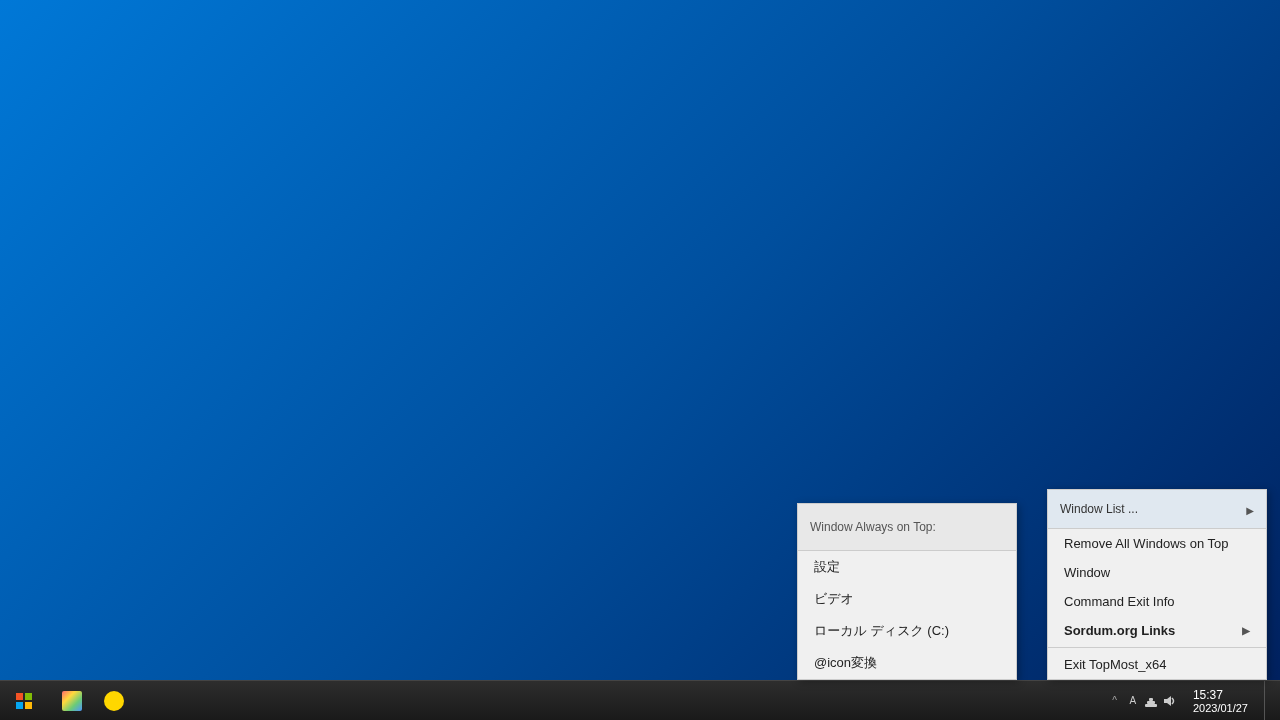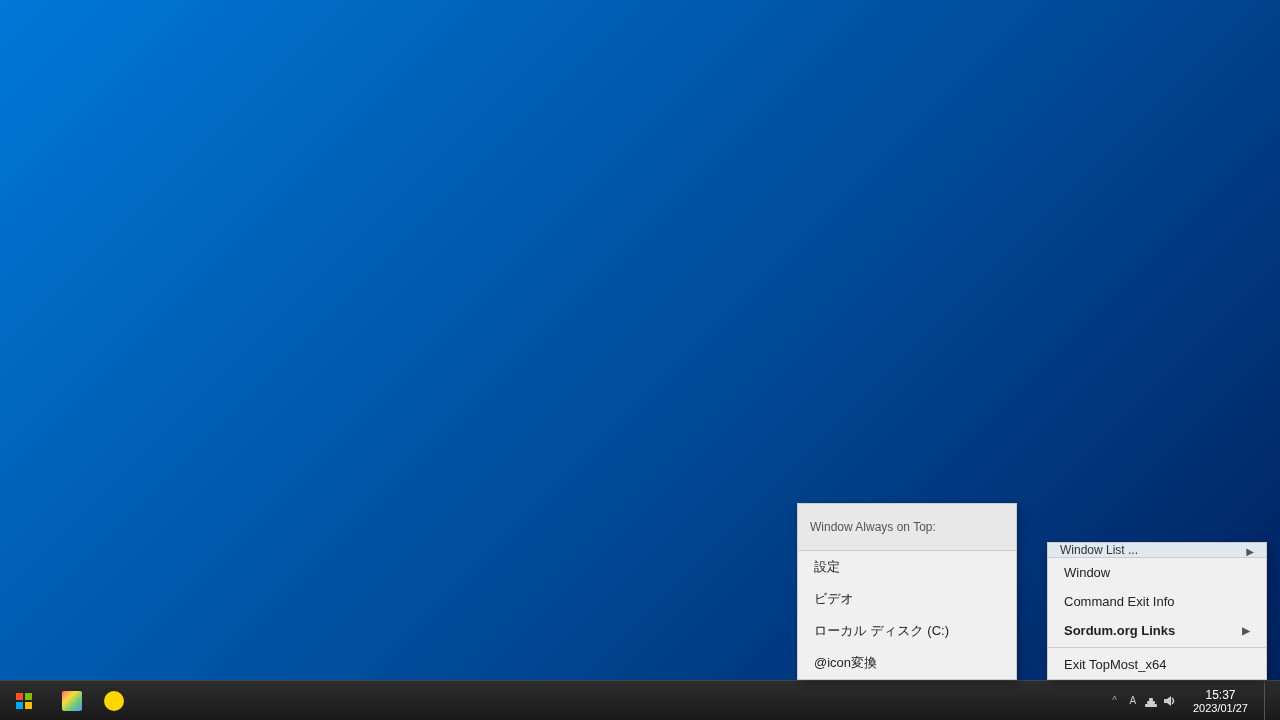--- a/index.html
+++ b/index.html
@@ -117,21 +117,21 @@
 
     .tray-chevron {
       color: #aaa;
       font-size: 10px;
       cursor: pointer;
     }
 
     .clock {
       display: flex;
       flex-direction: column;
-      align-items: center;
+      align-items: flex-start;
       padding: 0 8px;
       cursor: pointer;
     }
 
     .clock-time {
       color: #fff;
       font-size: 12px;
       font-weight: 400;
     }
 
@@ -183,21 +183,21 @@
       left: 1047px;
       background: #f0f0f0;
       border: 1px solid #ccc;
       box-shadow: 2px 2px 8px rgba(0,0,0,0.3);
       min-width: 220px;
       z-index: 200;
     }
 
     .context-menu-right-header {
       background: #e0e8f0;
-      padding: 0 12px;
+      padding: 12px 12px;
       font-size: 12px;
       color: #333;
       border-bottom: 1px solid #ccc;
       display: flex;
       align-items: flex-end;
       gap: 4px;
     }
 
     .submenu-arrow {
       margin-left: auto;
@@ -228,20 +228,21 @@
     <div class="context-menu-item">ビデオ</div>
     <div class="context-menu-item">ローカル ディスク (C:)</div>
     <div class="context-menu-item">@icon変換</div>
   </div>
 
   <div class="context-menu-right">
     <div class="context-menu-right-header">
       <span>Window List ...</span>
       <span class="submenu-arrow">▶</span>
     </div>
+    <div class="context-menu-item">Remove All Windows on Top</div>
     <div class="context-menu-item">Window</div>
     <div class="context-menu-item">Command Exit Info</div>
     <div class="context-menu-item" style="display:flex; align-items:center;font-weight:bold;">
       <span>Sordum.org Links</span>
       <span class="submenu-arrow" style="margin-left:auto;">▶</span>
     </div>
     <div class="divider"></div>
     <div class="context-menu-item">Exit TopMost_x64</div>
   </div>
 

